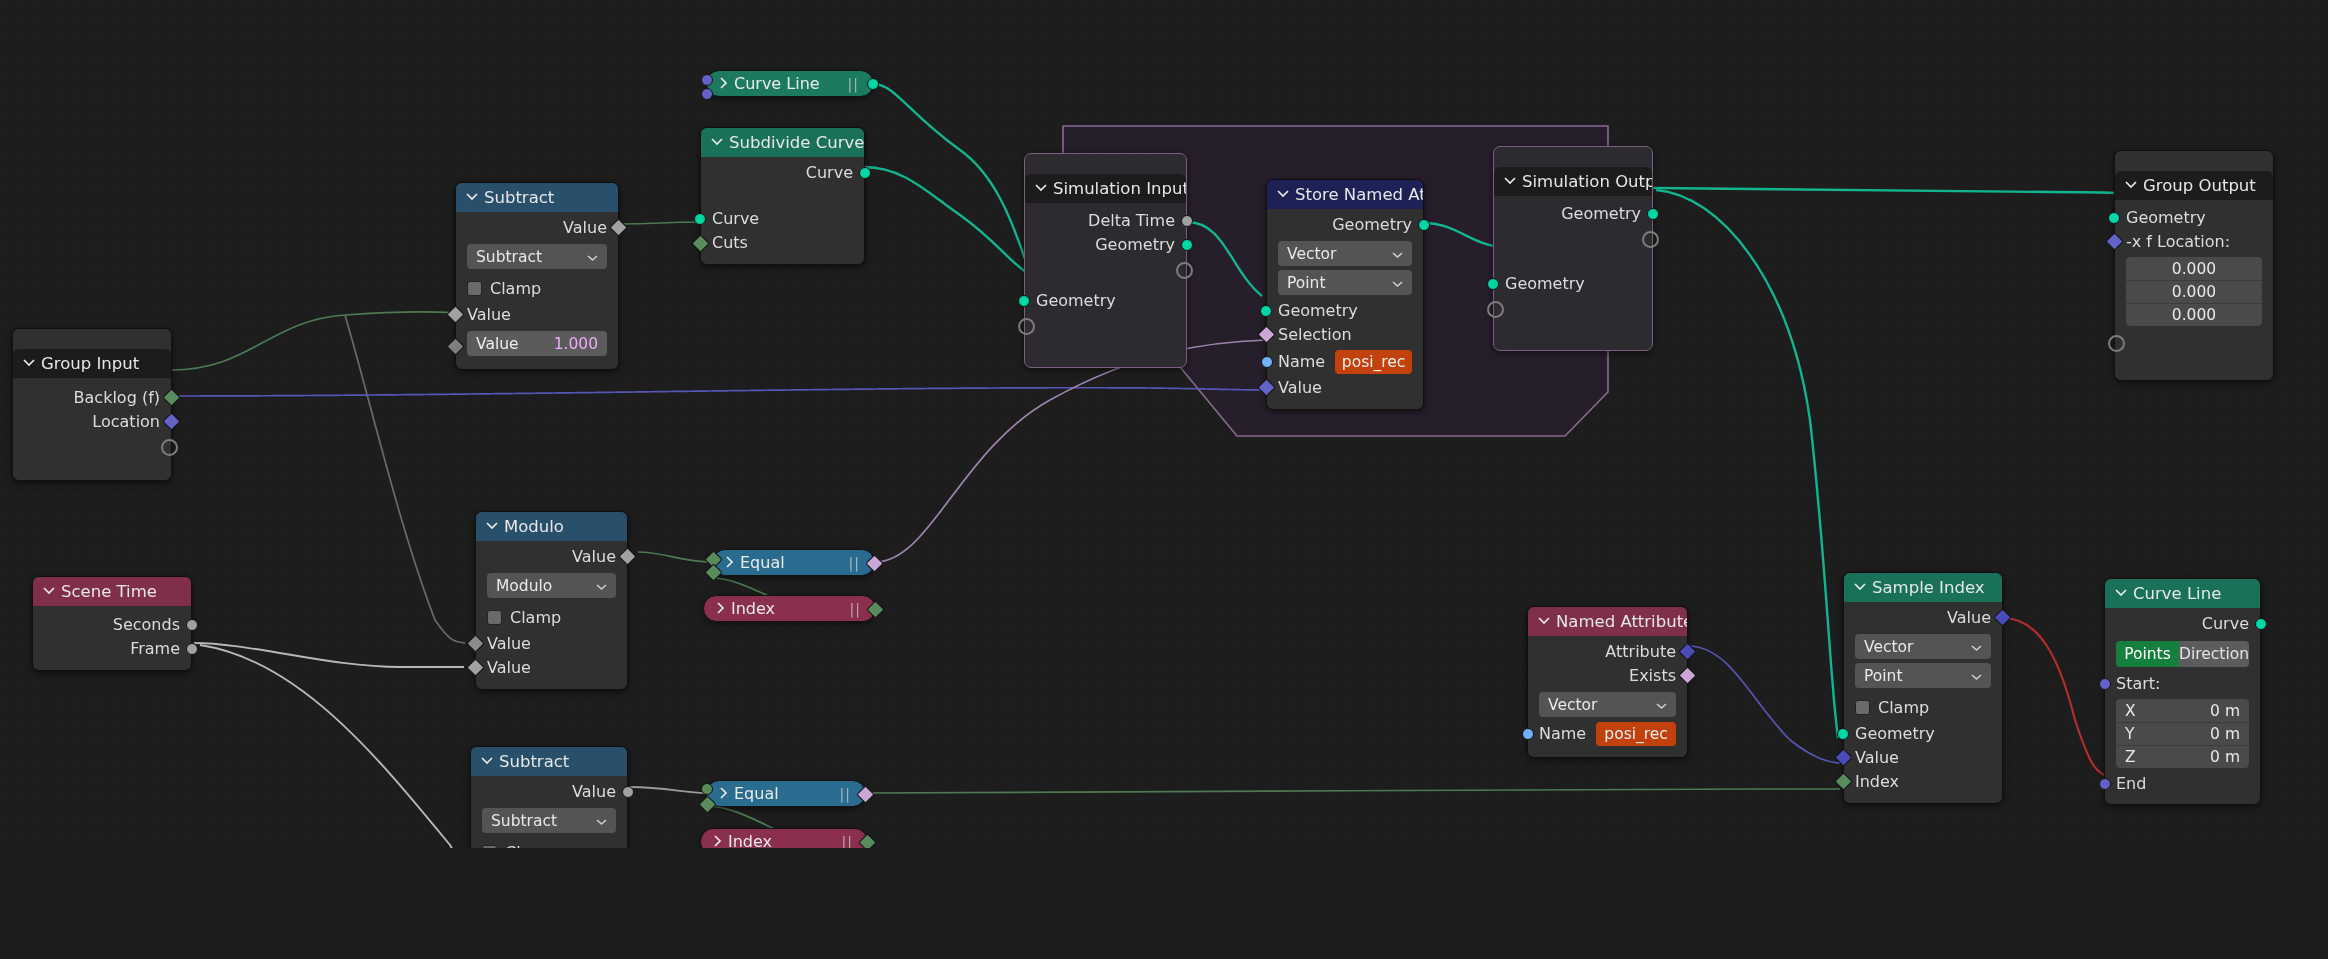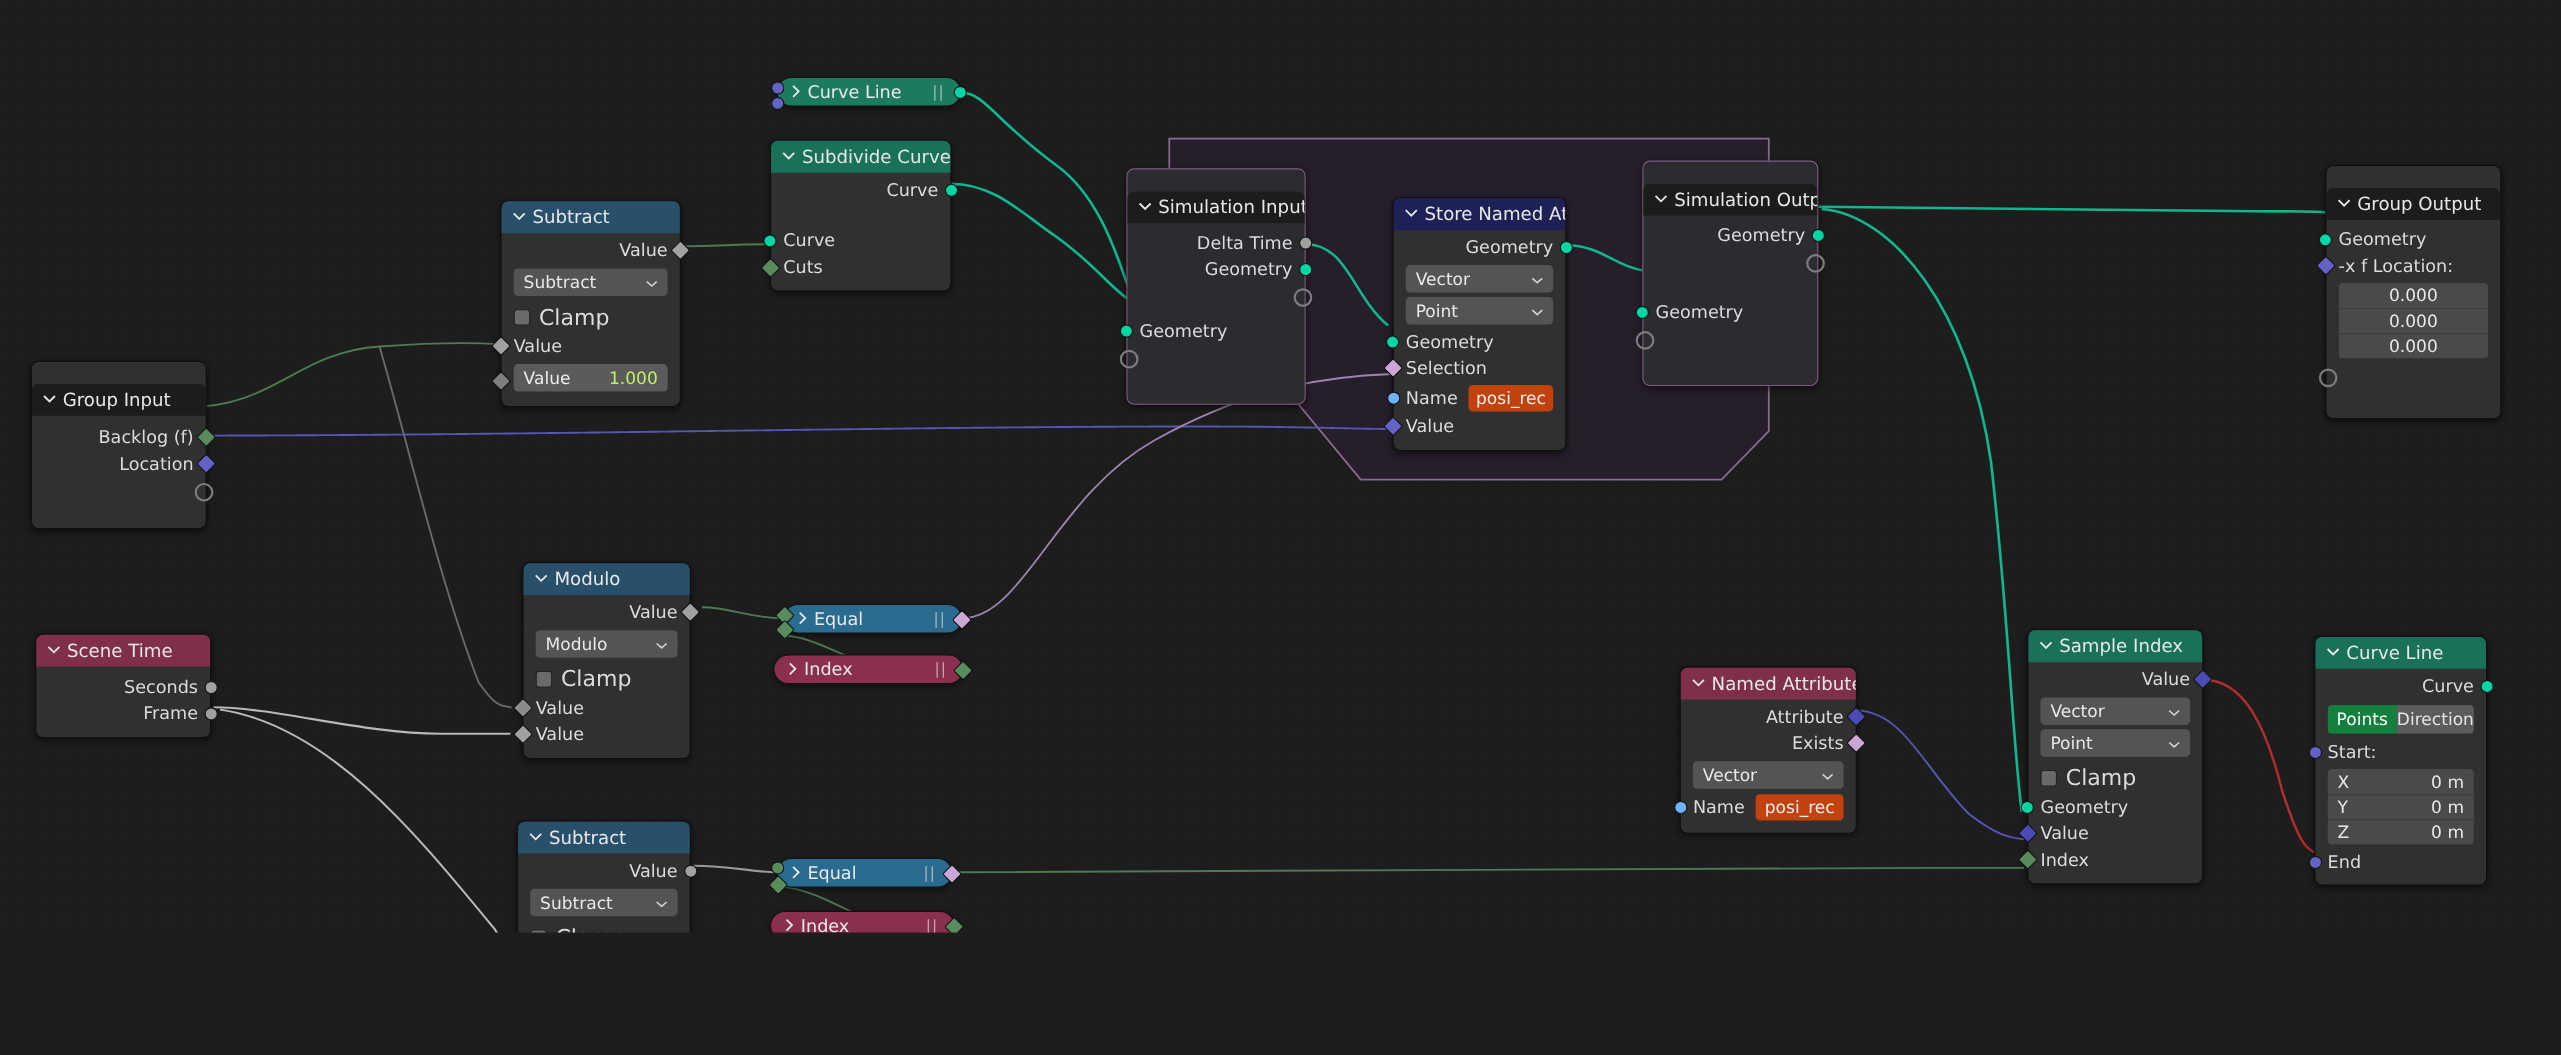--- a/index.html
+++ b/index.html
@@ -63,28 +63,28 @@
   .sk.hollow{background:transparent !important;border:2px solid #7c7c7c;border-radius:50%;width:13px;height:13px;transform:none;}
 
   
   .w{margin:4px 11px;height:25px;border-radius:4px;background:#545454;
      font-size:15.5px;color:#e9e9e9;display:flex;align-items:center;
      padding:0 9px;box-sizing:border-box;}
   .w.drop{justify-content:space-between;background:#545454;}
   .w.drop .dchev{opacity:.85;}
   .w.val{background:#5b5b5b;justify-content:space-between;}
   .w.val .lbl{color:#eee;}
-  .w.val .num{color:#bef264;}
+  .w.val .num{color:#f0abfc;}
   .w.num3{background:#4a4a4a;justify-content:space-between;margin:0 11px;height:23px;border-radius:0;}
   .numstack{margin:4px 0;border-radius:4px;overflow:hidden;}
   .numstack .w.num3:first-child{border-radius:4px 4px 0 0;}
   .numstack .w.num3:last-child{border-radius:0 0 4px 4px;}
   .numstack .w.num3+.w.num3{border-top:1px solid #3b3b3b;}
   .chk{display:flex;align-items:center;gap:8px;padding:3px 11px;height:24px;
-       font-size:20px;color:#dcdcdc;}
+       font-size:16px;color:#dcdcdc;}
   .chkbox{width:15px;height:15px;border-radius:3px;background:#6a6a6a;border:1px solid #232323;box-sizing:border-box;}
   .namerow{display:flex;align-items:center;height:25px;margin:2px 0;padding-left:11px;gap:10px;font-size:16px;color:#dcdcdc;position:relative;}
   .namefield{flex:1;margin-right:11px;height:24px;border-radius:4px;background:#c2410c;
              display:flex;align-items:center;justify-content:center;font-size:15.5px;color:#f0f0f0;}
   .seg{display:flex;margin:5px 11px;height:26px;border-radius:4px;overflow:hidden;}
   .seg div{flex:1;display:flex;align-items:center;justify-content:center;font-size:15.5px;}
   .seg .on{background:#15803d;color:#fff;}
   .seg .off{background:#5c5c5c;color:#e4e4e4;}
   .lblrow{font-size:16px;color:#dcdcdc;padding-left:11px;height:23px;line-height:23px;position:relative;}
 
@@ -226,21 +226,21 @@
       <div style="position:relative;">
         <span class="sk diamond" style="left:-7px;top:9px;background:#7e7e7e;"></span>
         <div class="w val">
           <span class="lbl">Value</span>
           <span class="num">1.000</span>
         </div>
       </div>
     </div>
   </div>
 
-  <div class="node" style="left:28px;top:328px;width:160px;">
+  <div class="node" style="left:12px;top:328px;width:160px;">
     <div class="hdr hdr-dark">
       <span class="chev">
         <svg width="12" height="9" viewBox="0 0 12 9">
             <path d="M1 2 L6 7 L11 2" fill="none" stroke="#e8e8e8" stroke-width="1.7"></path>
           </svg>
       </span>
       <span>Group Input</span>
     </div>
     <div class="body" style="padding-top:8px;padding-bottom:22px;">
       <div class="row out">

